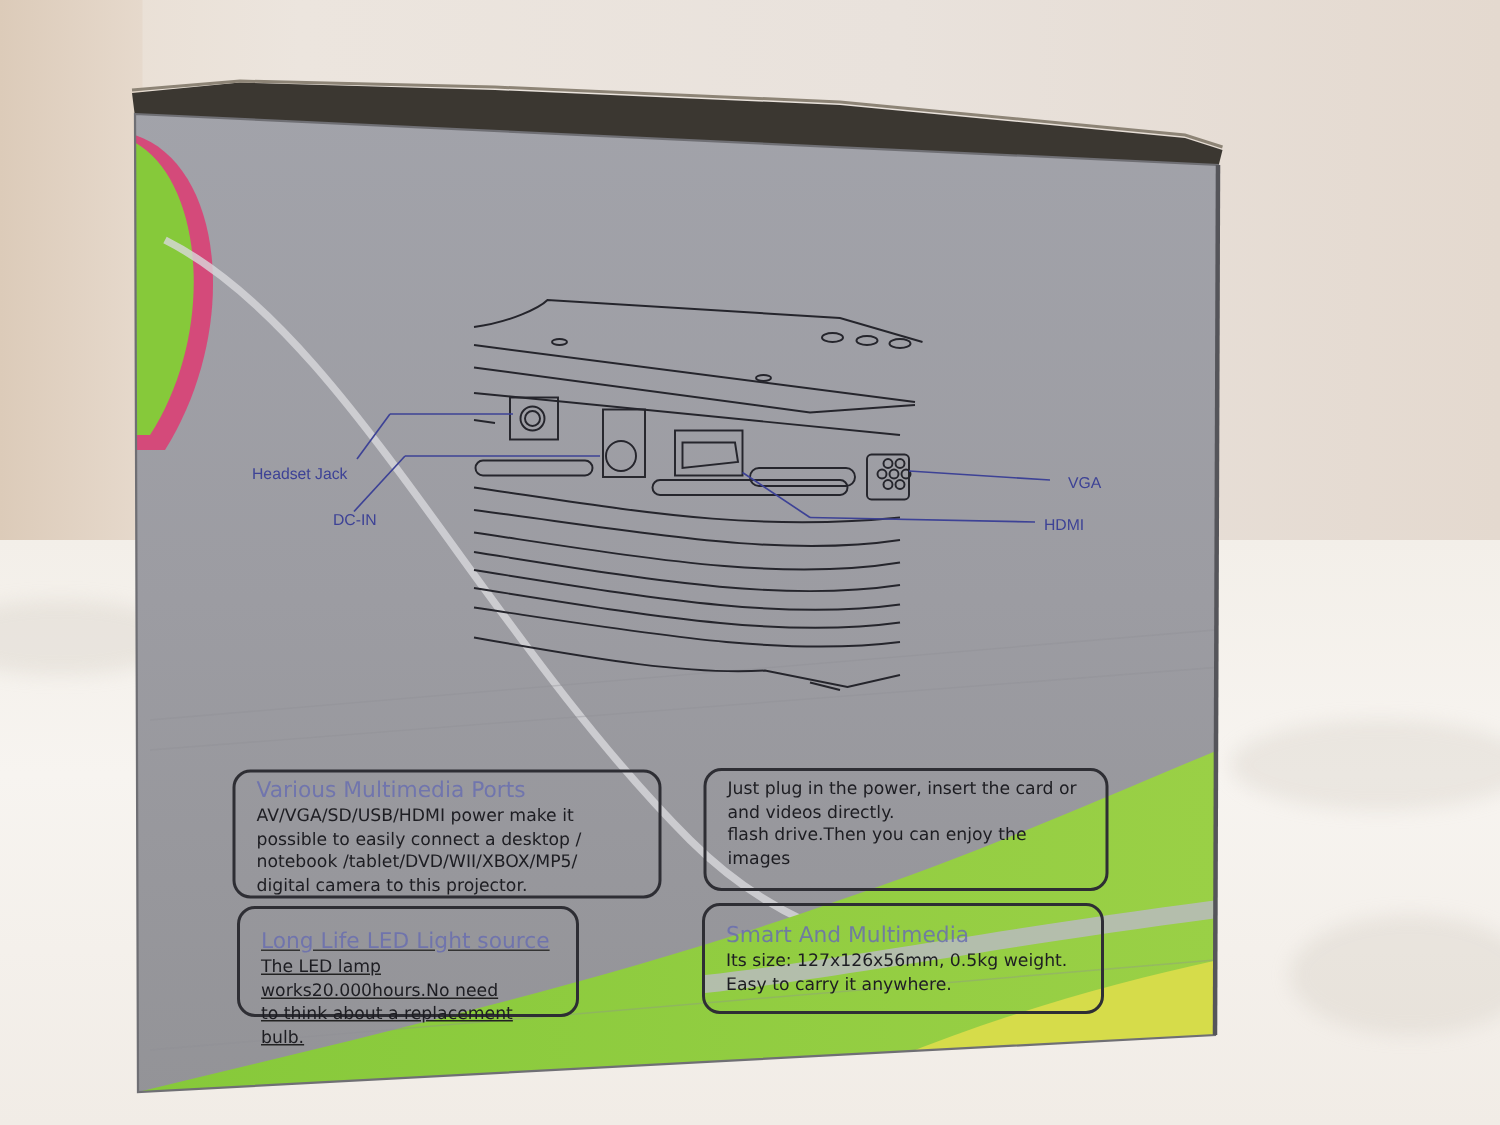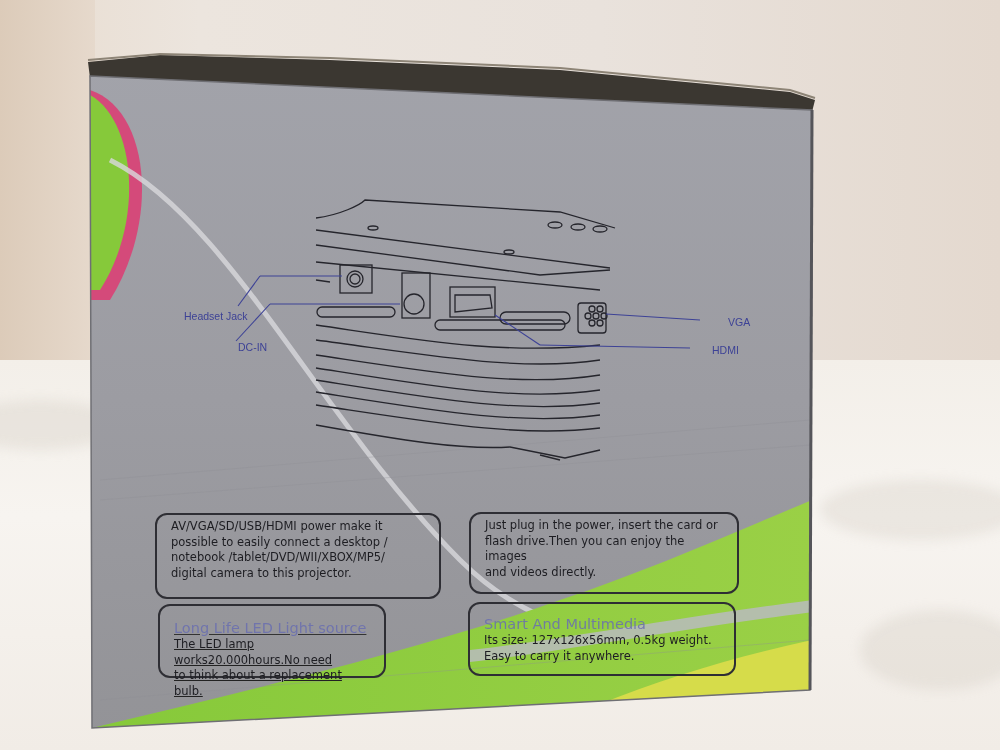--- a/index.html
+++ b/index.html
@@ -10,21 +10,21 @@
   .wall-shadow{position:absolute;left:0;top:0;width:95px;height:420px;
         background:linear-gradient(90deg,#dccbb9,#e6d9cc);}
   .tablecloth{position:absolute;left:0;top:360px;width:1000px;height:390px;
         background:linear-gradient(180deg,#f3efe9 0%,#f7f4f0 40%,#f1ece6 100%);}
   .cloth-fold{position:absolute;border-radius:50%;background:rgba(200,190,178,.25);filter:blur(6px);}
   .box{position:absolute;left:0;top:0;width:1000px;height:750px;}
   .panel{position:absolute;border:2px solid #2e2e34;border-radius:12px;box-sizing:border-box;
          padding:4px 14px;color:#222;font-family:"DejaVu Sans",sans-serif;}
   .panel .title{color:#6a6fb0;font-size:14.5px;line-height:17px;opacity:.85;}
   .panel .body{font-size:11.5px;line-height:15.5px;color:#1d1d22;}
-  .callout{position:absolute;color:#3d4296;font-size:10.5px;font-family:"Liberation Sans",sans-serif;margin-left:16px;}
+  .callout{position:absolute;color:#3d4296;font-size:10.5px;font-family:"Liberation Sans",sans-serif;}
 </style>
 </head>
 <body>
 
 <div class="wall"></div>
 <div class="wall-shadow"></div>
 <div class="tablecloth">
   <div class="cloth-fold" style="left:820px;top:120px;width:200px;height:60px;"></div>
   <div class="cloth-fold" style="left:860px;top:250px;width:160px;height:80px;"></div>
   <div class="cloth-fold" style="left:-40px;top:40px;width:160px;height:50px;"></div>
@@ -130,30 +130,31 @@
     <line x1="540" y1="345" x2="690" y2="348"></line>
   </g>
 </svg>
 
 <div class="callout" style="left:168px;top:310px;">Headset Jack</div>
 <div class="callout" style="left:222px;top:341px;text-align:center;">DC-IN</div>
 <div class="callout" style="left:712px;top:316px;">VGA</div>
 <div class="callout" style="left:696px;top:344px;">HDMI</div>
 
 <div class="panel" style="left:155px;top:513px;width:286px;height:86px;">
+  <div class="title">Various Multimedia Ports</div>
   <div class="body">AV/VGA/SD/USB/HDMI power make it</div>
   <div class="body">possible to easily connect a desktop /</div>
   <div class="body">notebook /tablet/DVD/WII/XBOX/MP5/</div>
   <div class="body">digital camera to this projector.</div>
 </div>
 
 <div class="panel" style="left:469px;top:512px;width:270px;height:82px;">
   <div class="body">Just plug in the power,   insert the card or</div>
+  <div class="body">and videos directly.</div>
   <div class="body">flash drive.Then you can enjoy the images</div>
-  <div class="body">and videos directly.</div>
 </div>
 
 <div class="panel" style="left:158px;top:604px;width:228px;height:74px;text-decoration:underline;">
   <div class="title" style="margin-top:10px;">Long Life LED Light source</div>
   <div class="body">The LED lamp works20.000hours.No need</div>
   <div class="body">to think about a replacement bulb.</div>
 </div>
 
 <div class="panel" style="left:468px;top:602px;width:268px;height:74px;">
   <div class="title" style="margin-top:8px;">Smart And Multimedia</div>

